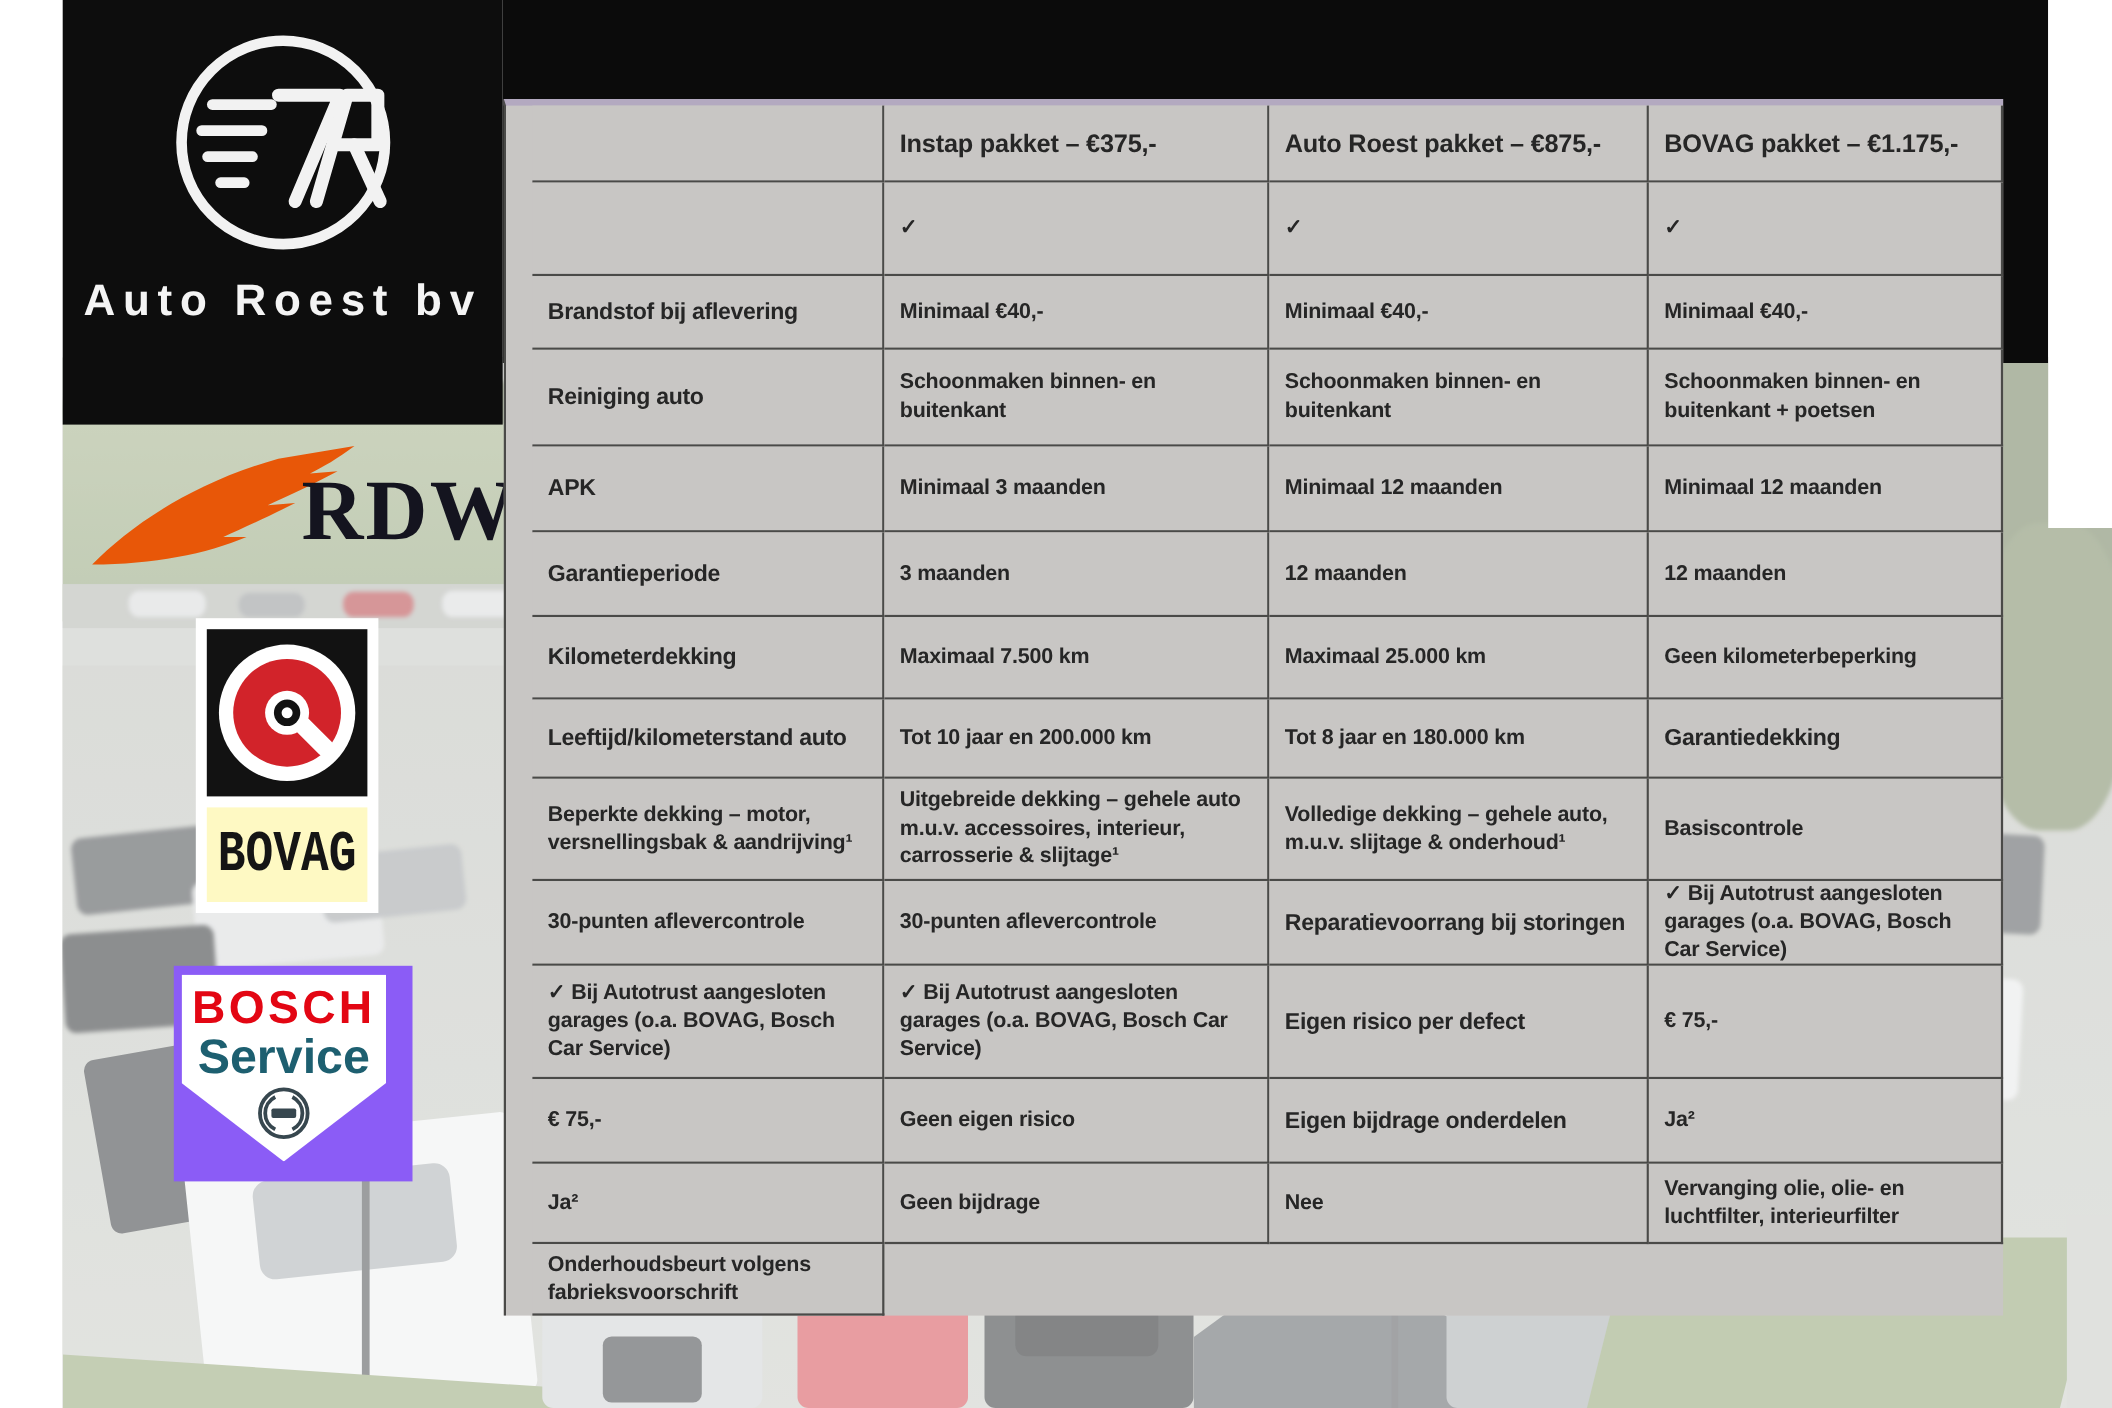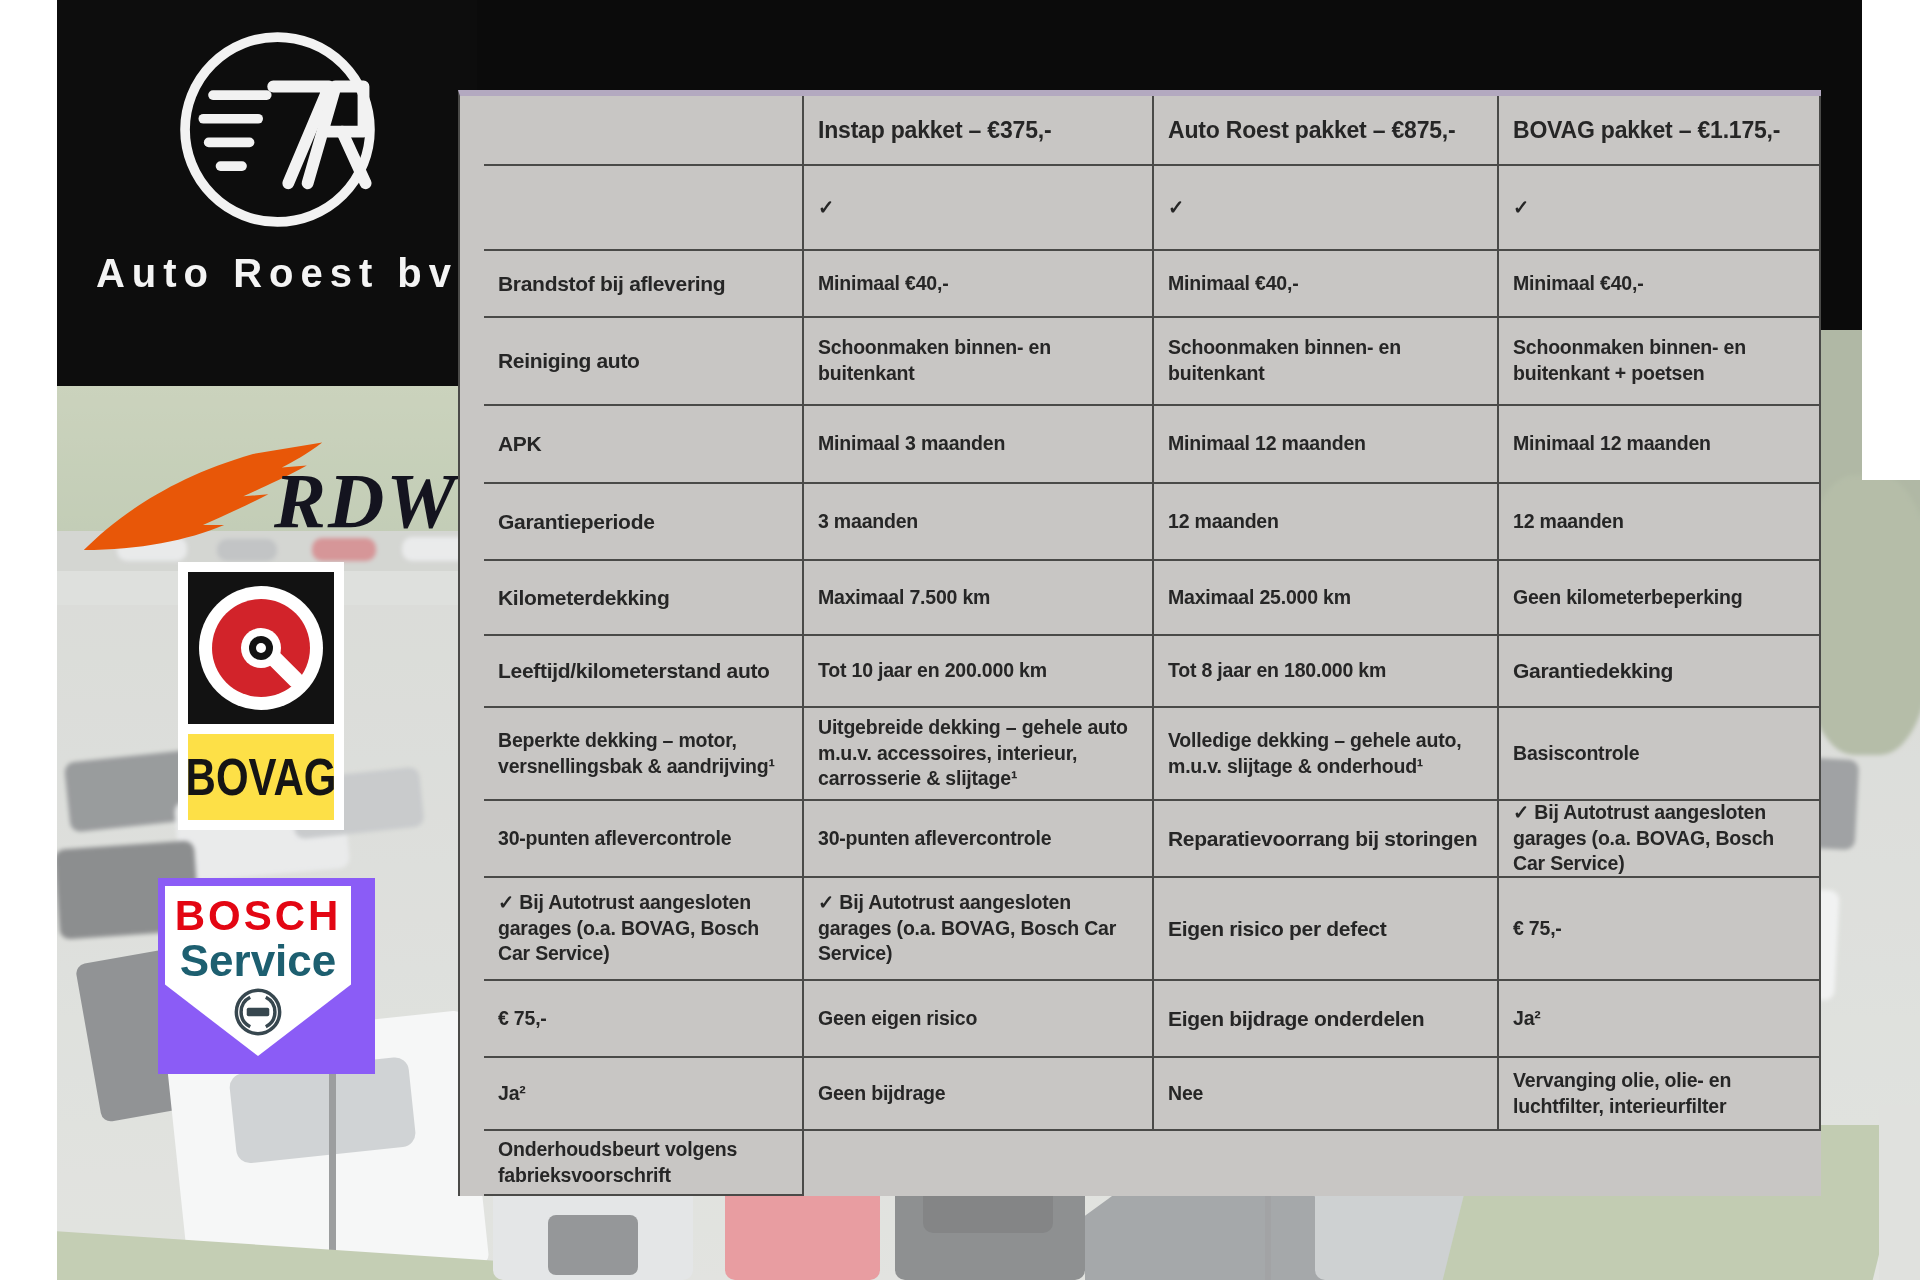--- a/index.html
+++ b/index.html
@@ -9,26 +9,26 @@
 
   
   #photo{left:57px;top:325px;width:1863px;height:955px;overflow:hidden;background:#c3c6c1;z-index:1;}
   #photo .soft{filter:blur(2px);}
   #photo .car{border-radius:10px;}
   #wash{left:0;top:0;right:0;bottom:0;background:rgba(255,255,255,.46);}
 
   
   #blackbar{left:457px;top:0;width:1405px;height:330px;background:#0b0b0b;z-index:2;}
   #brand-panel{left:57px;top:0;width:400px;height:386px;background:#0d0d0d;z-index:3;
-               display:flex;flex-direction:column;align-items:center;padding-left:20px;}
+               display:flex;flex-direction:column;align-items:center;}
   #brand-name{color:#f4f4f4;font-size:40px;font-weight:600;letter-spacing:7px;margin-top:14px;white-space:nowrap;}
   #white-corner{right:0;top:0;width:58px;height:480px;background:#ffffff;z-index:2;}
 
   
-  #rdw{left:78px;top:438px;width:400px;height:160px;z-index:4;font-style:italic;}
+  #rdw{left:78px;top:401px;width:400px;height:160px;z-index:4;}
   #rdw-text{position:absolute;left:196px;top:18px;font-family:"Liberation Serif",serif;font-weight:bold;
             font-size:78px;color:#14141f;letter-spacing:2px;}
   #bovag{left:178px;top:562px;width:166px;height:268px;background:#ffffff;z-index:4;
          box-sizing:border-box;padding:10px;}
   #bovag-icon{position:relative;width:146px;height:152px;background:#121212;overflow:hidden;}
   #bovag-band{width:146px;height:86px;margin-top:10px;display:flex;align-items:center;justify-content:center;}
   #bovag-band span{font-size:42px;font-weight:bold;color:#151515;transform:scaleY(1.25);letter-spacing:0px;}
   .circ{position:absolute;border-radius:50%;}
   #bosch{left:158px;top:878px;width:200px;height:196px;z-index:4;}
   #bosch-shield{position:absolute;left:7px;top:8px;width:186px;height:170px;background:#ffffff;
@@ -137,21 +137,21 @@
 
 <div id="bovag" class="abs">
   <div id="bovag-icon">
     <div class="circ" style="left:11px;top:14px;width:124px;height:124px;background:#ffffff;"></div>
     <div class="circ" style="left:24px;top:27px;width:98px;height:98px;background:#d2232a;"></div>
     <div class="abs" style="left:66px;top:68px;width:16px;height:62px;background:#ffffff;border-radius:8px;transform:rotate(-45deg);transform-origin:50% 10%;"></div>
     <div class="circ" style="left:53px;top:56px;width:40px;height:40px;background:#ffffff;"></div>
     <div class="circ" style="left:61px;top:64px;width:24px;height:24px;background:#121212;"></div>
     <div class="circ" style="left:68px;top:71px;width:10px;height:10px;background:#ffffff;"></div>
   </div>
-  <div id="bovag-band" style="background:#fde047;">
+  <div id="bovag-band" style="background:#fef9c3;font-family:Liberation Mono, monospace;">
     <span>BOVAG</span>
   </div>
 </div>
 
 <div id="bosch" class="abs" style="background:#8b5cf6;padding-left:17px;">
   <div id="bosch-shield">
     <div id="bosch-line1" style="color:#e30613;">BOSCH</div>
     <div id="bosch-line2" style="color:#1d5f70;">Service</div>
     <svg width="52" height="52" viewBox="0 0 60 60" style="margin-top:0px;">
       <circle cx="30" cy="30" r="25" fill="none" stroke="#37474f" stroke-width="4"></circle>

